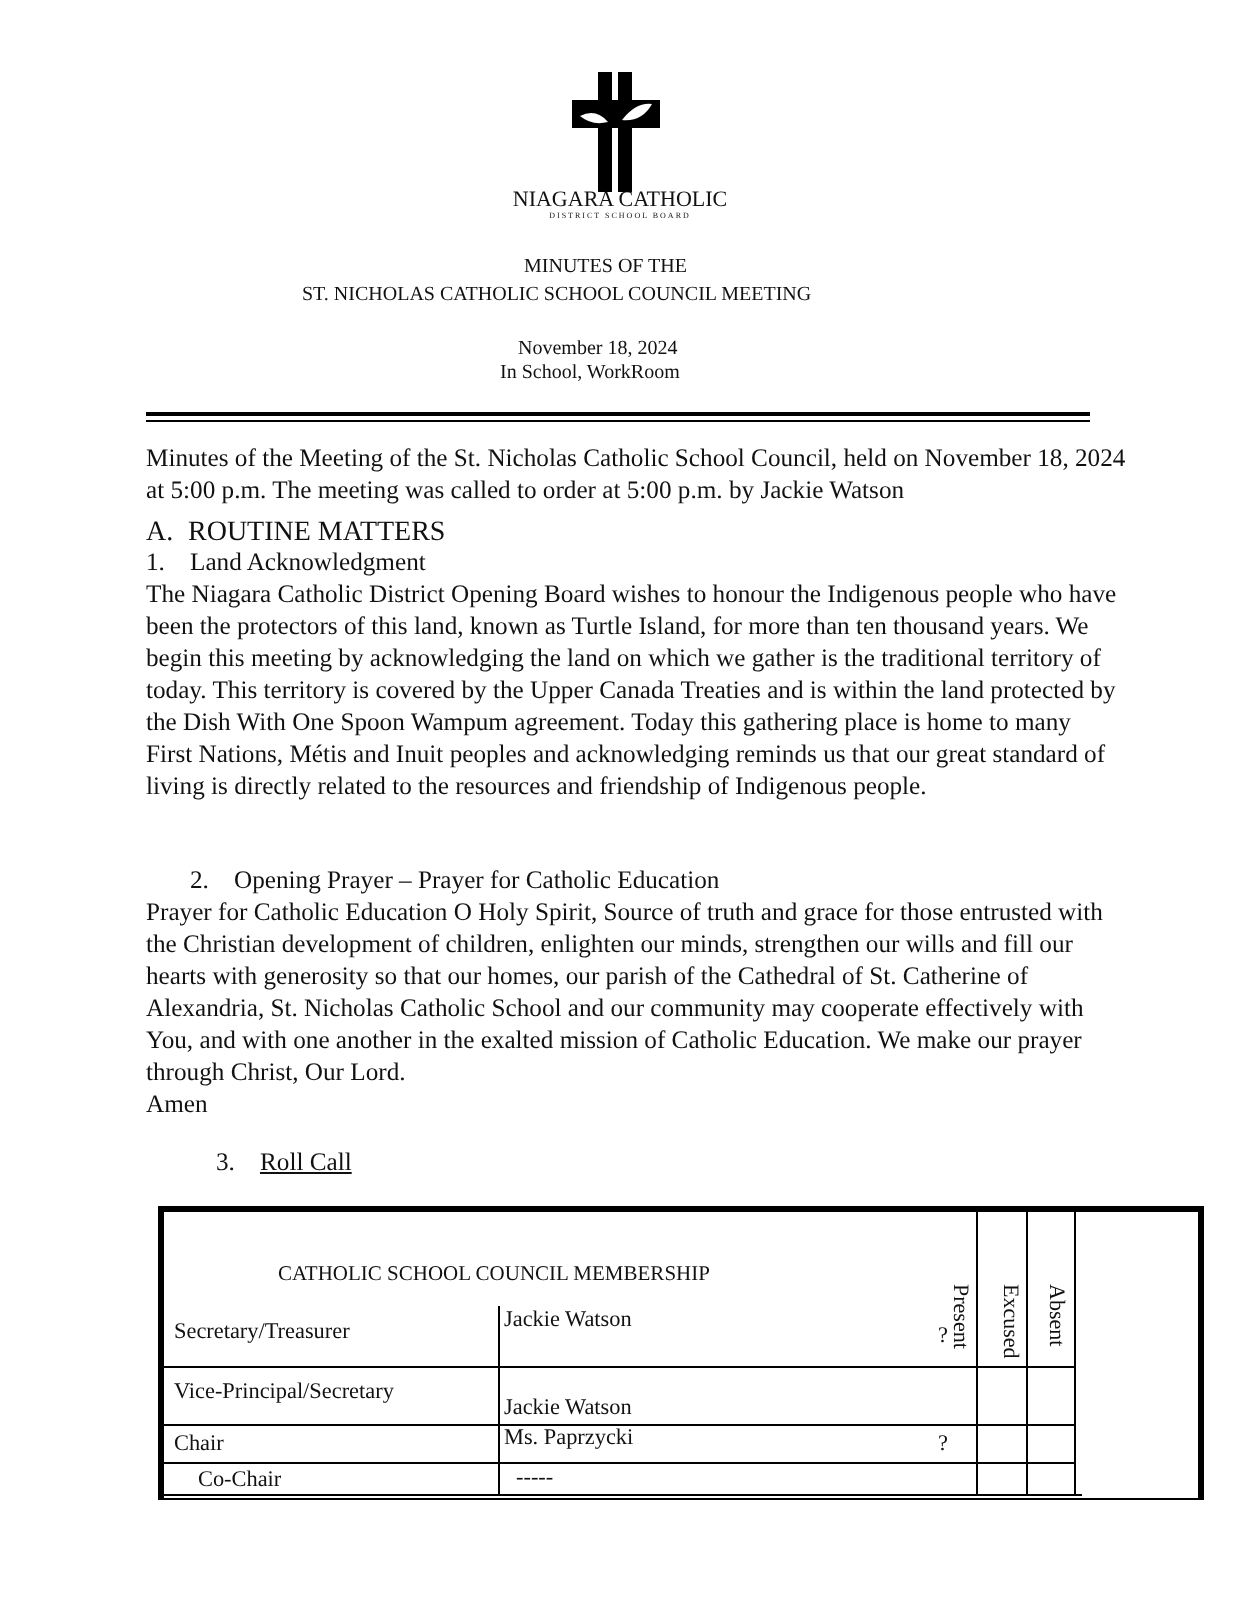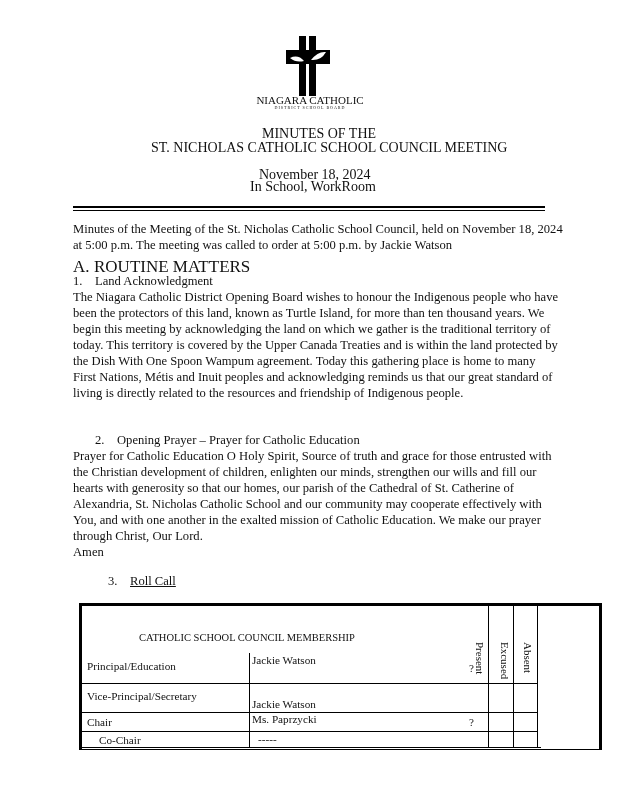--- a/index.html
+++ b/index.html
@@ -7,30 +7,30 @@
       width: 618px; height: 800px; position: relative; overflow: hidden;
       font-family: "Liberation Serif", "DejaVu Serif", serif;
       color: #111111;
     }
     .abs { position: absolute; }
     
     #logo { left: 284px; top: 36px; width: 48px; height: 60px; }
     #logo-text { left: 250px; top: 96px; width: 120px; text-align: center; font-size: 11px; letter-spacing: 0px; line-height: 9px; }
     #logo-sub { left: 250px; top: 105px; width: 120px; text-align: center; font-size: 4px; letter-spacing: 1px; line-height: 5px; }
     
-    .hdr { font-size: 14px; line-height: 12px; white-space: nowrap; }
+    .hdr { font-size: 10px; line-height: 12px; white-space: nowrap; }
     #title1 { left: 262px; top: 128px; }
     #title2 { left: 151px; top: 142px; }
     #date { left: 259px; top: 169px; }
     #location { left: 250px; top: 181px; }
     #rule1 { left: 73px; top: 206px; width: 472px; height: 2px; background: #000; }
     #rule2 { left: 73px; top: 210px; width: 472px; height: 1px; background: #000; }
     .body-text { font-size: 12.6px; line-height: 16px; white-space: nowrap; }
     #intro { left: 73px; top: 221px; }
-    #sec-a { left: 73px; top: 260px; font-size: 17px; line-height: 13px; white-space: nowrap; }
+    #sec-a { left: 73px; top: 260px; font-size: 14px; line-height: 13px; white-space: nowrap; }
     #sec-a span.num { display: inline-block; width: 21px; }
     #item1 { left: 73px; top: 273px; }
     #item1 span.num, #item2 span.num, #item3 span.num { display: inline-block; width: 22px; }
     #ack { left: 73px; top: 289px; }
     #item2 { left: 95px; top: 432px; }
     #prayer { left: 73px; top: 448px; }
     #item3 { left: 108px; top: 573px; }
     #item3 .u { text-decoration: underline; }
     
     #tbl { left: 79px; top: 603px; width: 523px; height: 147px; border: 3px solid #000; box-sizing: border-box; border-bottom: 1px solid #000; }
@@ -109,21 +109,21 @@
   <div class="hline" style="left:0; top:77px; width:456px;"></div>
   <div class="hline" style="left:0; top:106px; width:456px;"></div>
   <div class="hline" style="left:0; top:125px; width:456px;"></div>
 
   <div class="cell" style="left:57px; top:25px; font-size:10.5px;">CATHOLIC SCHOOL COUNCIL MEMBERSHIP</div>
 
   <div class="vert" style="left:404px; top:36px;">Present</div>
   <div class="vert" style="left:429px; top:36px;">Excused</div>
   <div class="vert" style="left:452px; top:36px;">Absent</div>
 
-  <div class="cell" style="left:5px; top:54px;">Principal/Education</div>
+  <div class="cell" style="left:5px; top:54px;">Secretary/Treasurer</div>
   <div class="cell" style="left:170px; top:48px;">Jackie Watson</div>
   <div class="cell" style="left:387px; top:56px;">?</div>
 
   <div class="cell" style="left:5px; top:84px;">Vice-Principal/Secretary</div>
   <div class="cell" style="left:170px; top:92px;">Jackie Watson</div>
 
   <div class="cell" style="left:5px; top:110px;">Chair</div>
   <div class="cell" style="left:170px; top:107px;">Ms. Paprzycki</div>
   <div class="cell" style="left:387px; top:110px;">?</div>
 

